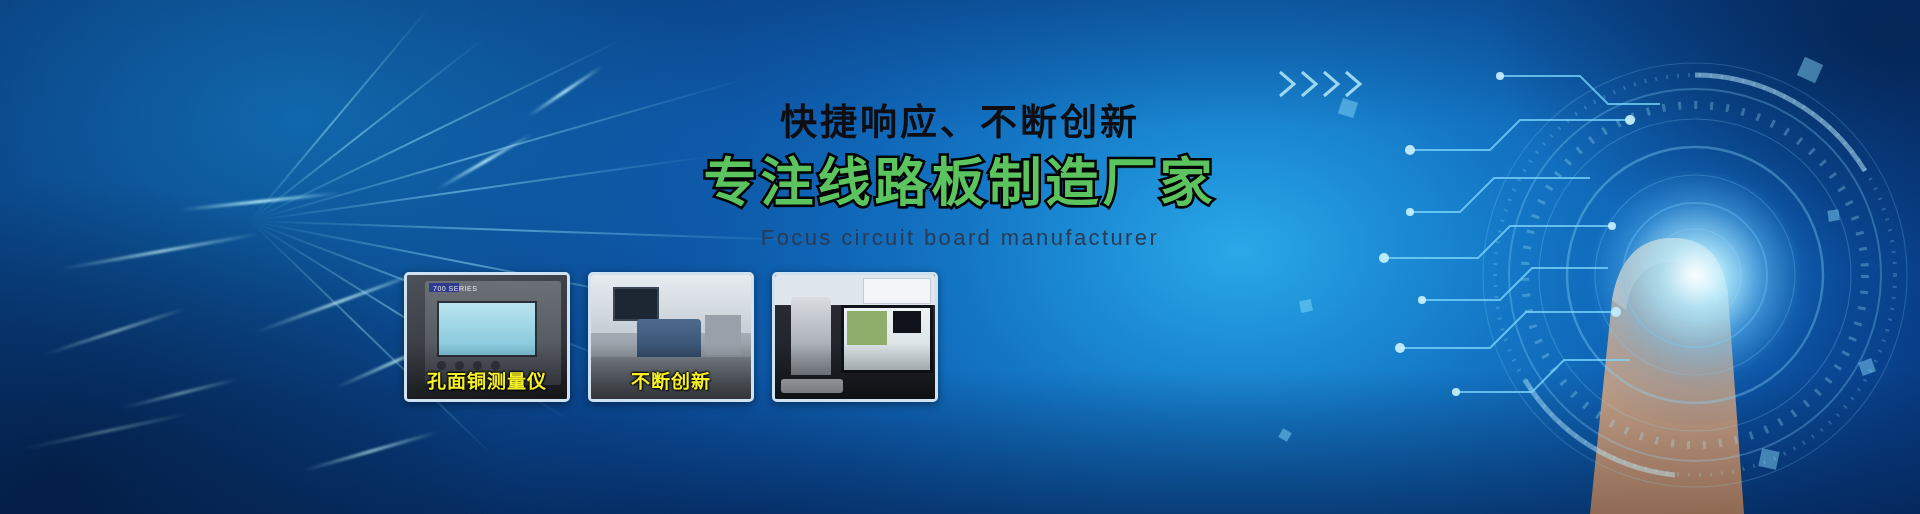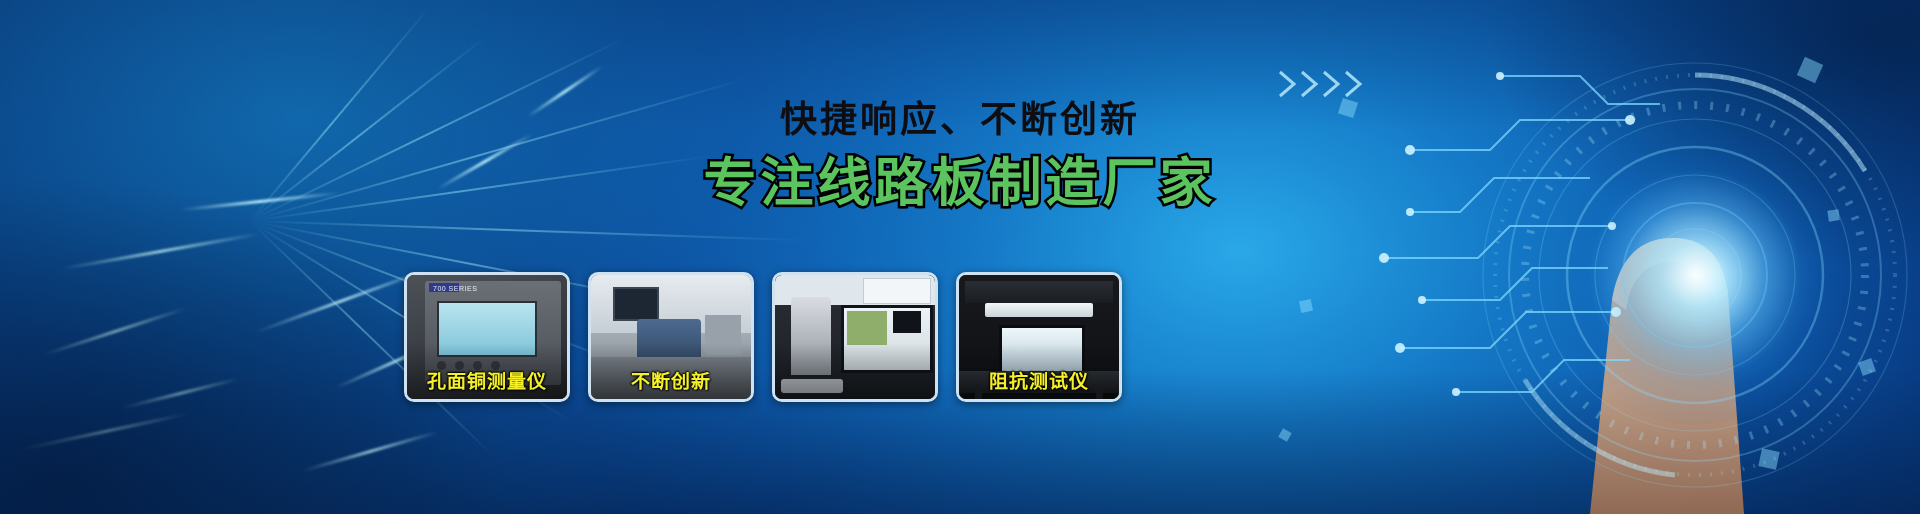--- a/index.html
+++ b/index.html
@@ -76,21 +76,21 @@
     top: 104px;
     text-align: center;
     pointer-events: none;
   }
   .headline-sub {
     font-size: 37px;
     font-weight: 700;
     letter-spacing: 3px;
     color: #0d0d12;
     line-height: 1;
-    font-family: Liberation Mono, monospace;
+    font-family: Liberation Sans, sans-serif;
   }
   .headline-main {
     margin-top: 13px;
     font-size: 53px;
     font-weight: 700;
     letter-spacing: 4px;
     line-height: 1.08;
     color: #5cc45f;
     font-family: "DejaVu Sans", "Liberation Sans", sans-serif;
     -webkit-text-stroke: 5px #000;
@@ -112,21 +112,21 @@
     left: 404px;
     top: 272px;
     display: flex;
     gap: 18px;
   }
   .thumb {
     position: relative;
     width: 160px;
     height: 124px;
     border: 3px solid #cfe2f2;
-    border-radius: 10px;
+    border-radius: 5px;
     overflow: hidden;
     box-shadow: 0 2px 8px rgba(0,0,0,0.45);
     background: #1b1f25;
   }
   .thumb-caption {
     position: absolute;
     left: 0; right: 0; bottom: 6px;
     text-align: center;
     font-size: 19px;
     font-weight: 700;
@@ -296,20 +296,21 @@
         <path d="M164 96 l14 -12 l-14 -12"></path>
         <path d="M186 96 l14 -12 l-14 -12"></path>
       </g>
     </svg>
     <div class="finger-glow"></div>
   </div>
 
   <div class="headline">
     <div class="headline-sub">快捷响应、不断创新</div>
     <div class="headline-main">专注线路板制造厂家</div>
+    <div class="headline-en">Focus circuit board manufacturer</div>
   </div>
 
   <div class="thumbs">
 
     <div class="thumb">
       <div class="ph t1">
         <div class="panel"></div>
         <div class="brandbox"></div>
         <div class="brand">700 SERIES</div>
         <div class="screen"></div>
@@ -342,27 +343,15 @@
         <div class="chart"></div>
         <div class="disp"></div>
         <div class="img"></div>
         <div class="img2"></div>
         <div class="mic"></div>
         <div class="micbase"></div>
       </div>
       <div class="tint"></div>
     </div>
 
-    <div class="thumb">
-      <div class="ph t4">
-        <div class="hood"></div>
-        <div class="lamp"></div>
-        <div class="scr"></div>
-        <div class="bench"></div>
-        <div class="leg" style="left:16px;"></div>
-        <div class="leg" style="right:16px;"></div>
-      </div>
-      <div class="tint"></div>
-      <div class="thumb-caption">阻抗测试仪</div>
-    </div>
 
   </div>
 </div>
 
 </body></html>

